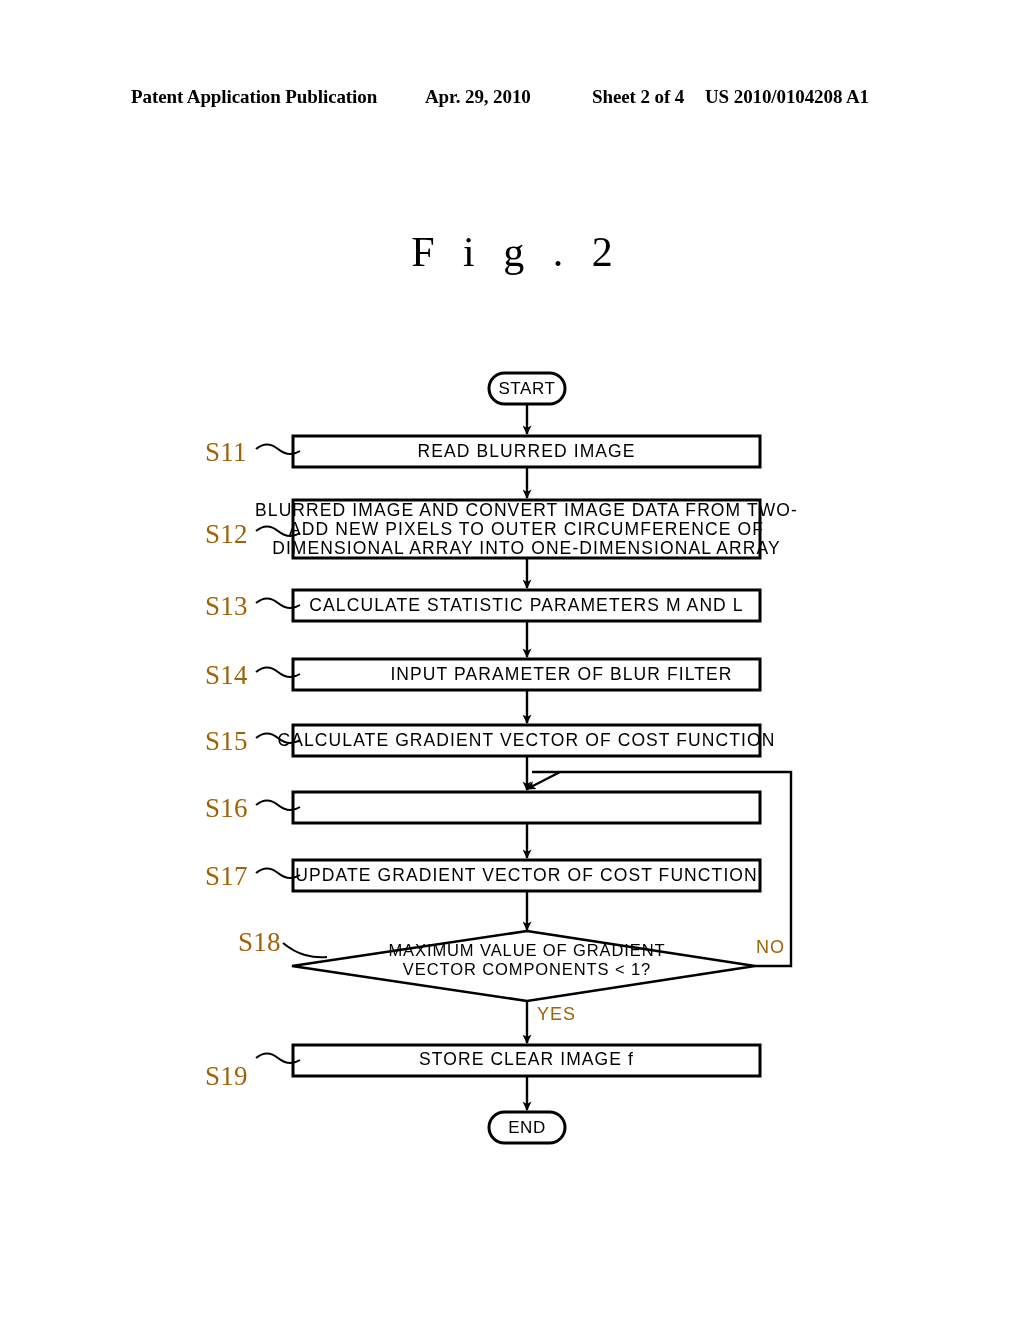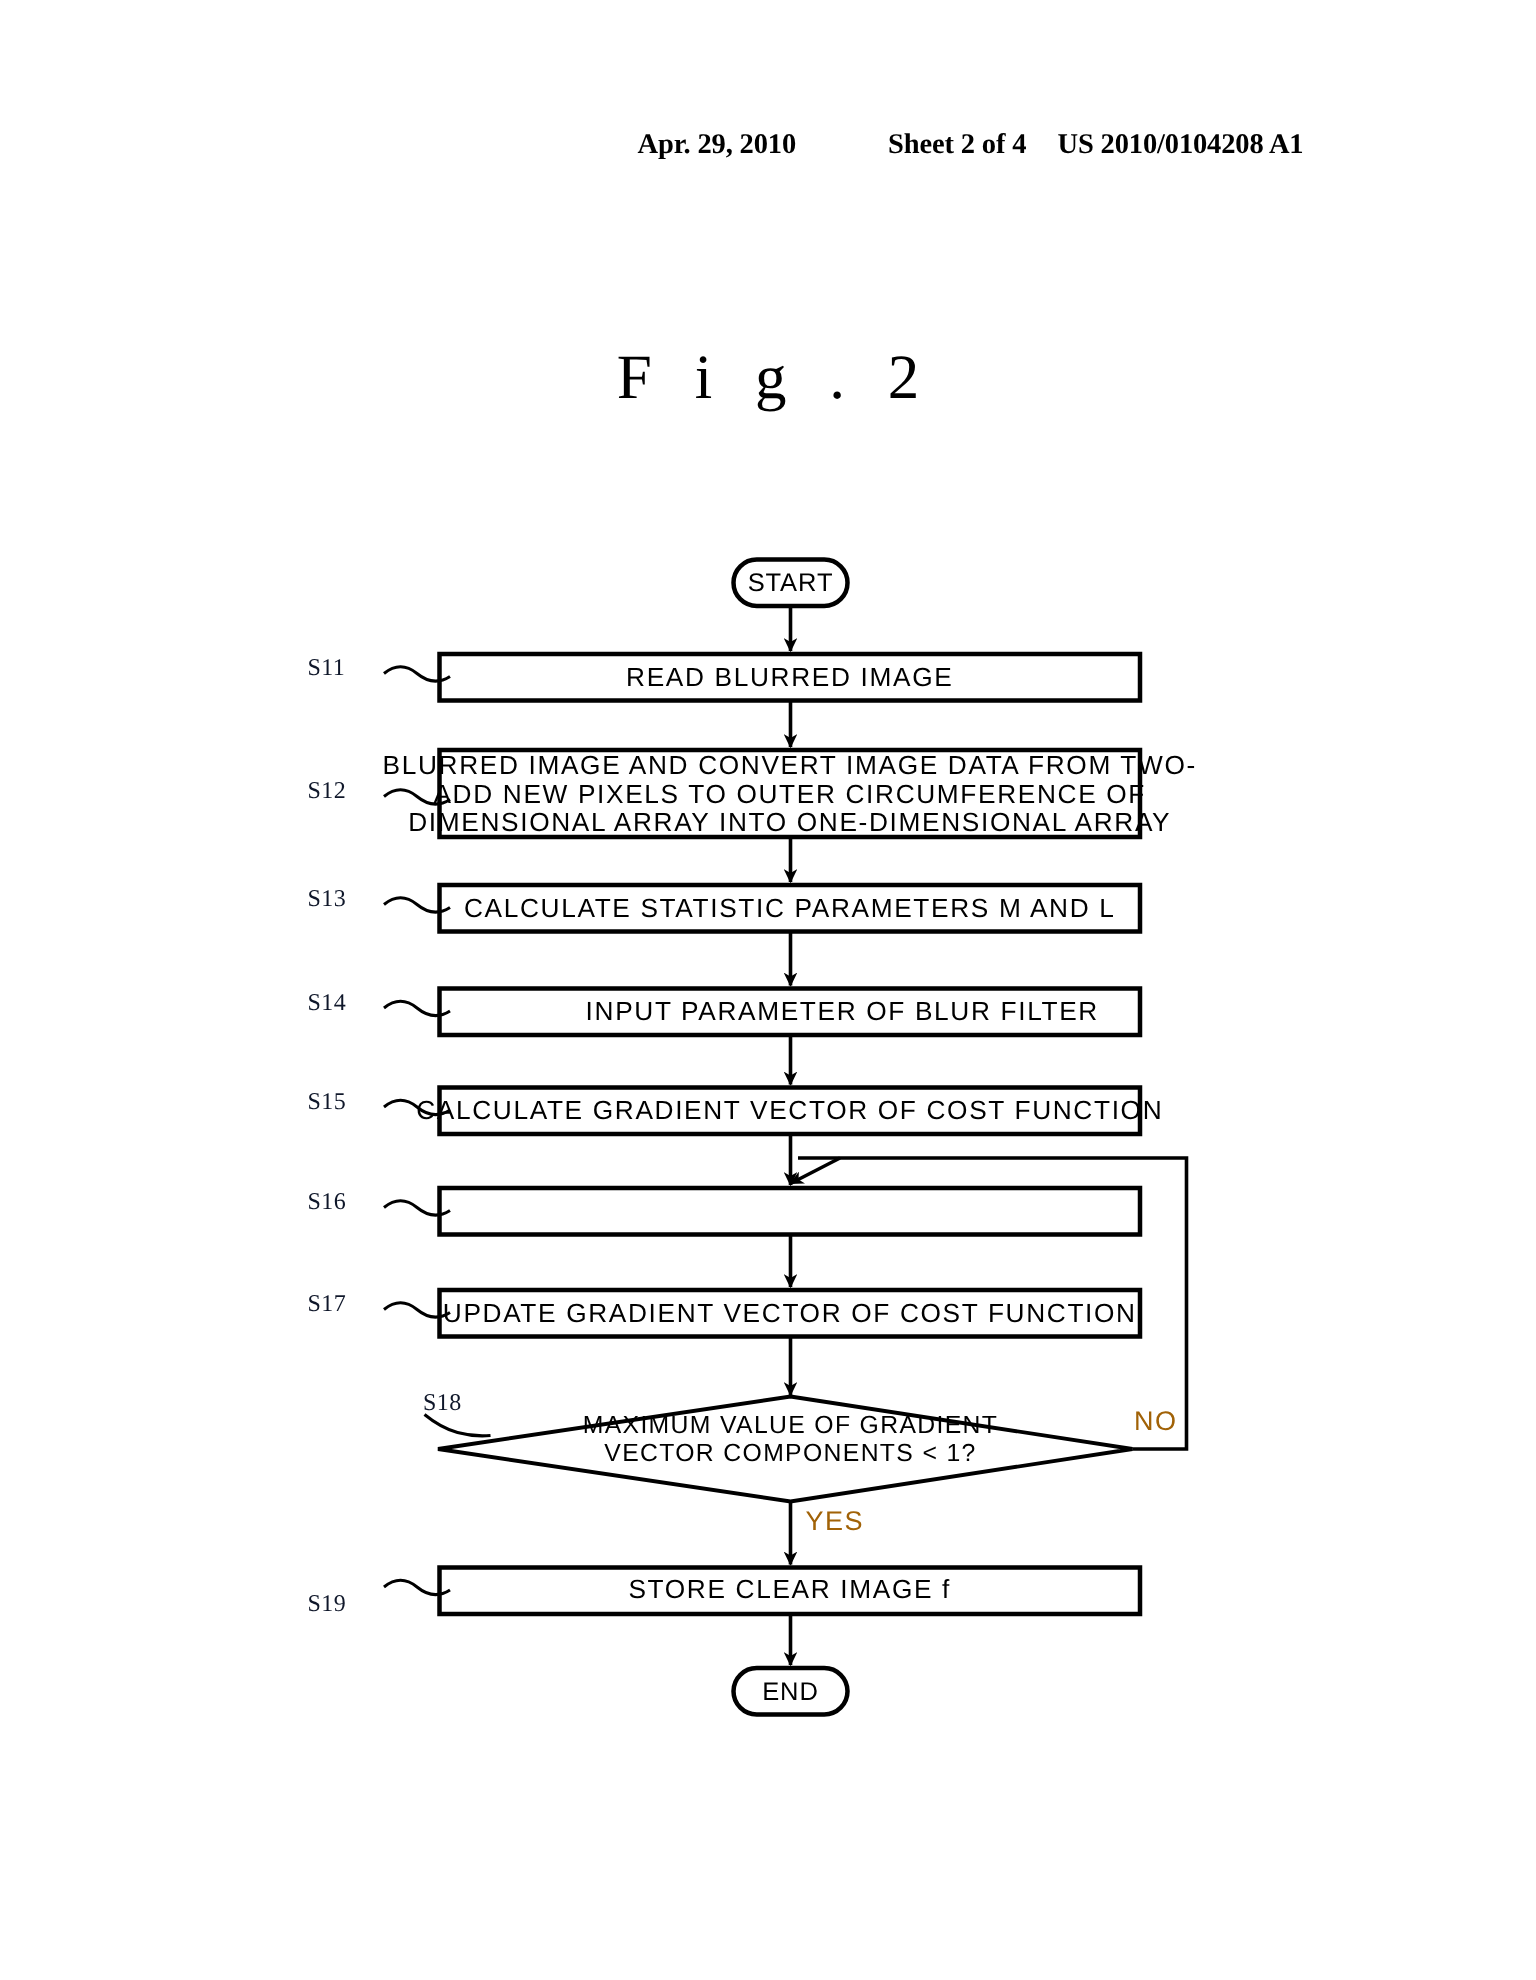--- a/index.html
+++ b/index.html
@@ -87,40 +87,41 @@
   .diamond-text {
     font-size: 16.5px;
     letter-spacing: 0.9px;
     line-height: 19px;
   }
 
   
   .step-label {
     position: absolute;
     font-family: "Liberation Serif", serif;
-    font-size: 16px;
+    font-size: 27px;
     letter-spacing: 0.3px;
-    color: #0f172a;
+    color: #a16207;
     white-space: nowrap;
   }
 
   
   .branch-label {
     position: absolute;
     font-family: "Liberation Sans Narrow", "Liberation Sans", sans-serif;
     font-size: 18px;
     letter-spacing: 1px;
     color: #a16207;
     white-space: nowrap;
   }
 </style>
 </head>
 <body>
 
 <div id="page-header">
+  <span class="hdr-pub">Patent Application Publication</span>
   <span class="hdr-date">Apr. 29, 2010</span>
   <span class="hdr-sheet">Sheet 2 of 4</span>
   <span class="hdr-num">US 2010/0104208 A1</span>
 </div>
 
 <div id="fig-title">F i g .  2</div>
 
 <div id="flowchart">
 
   <svg id="flow-svg" viewBox="0 0 1024 1320">
@@ -219,16 +220,16 @@
   <div class="branch-label" style="left:756px; top:937px;">NO</div>
   <div class="branch-label" style="left:537px; top:1004px;">YES</div>
 
   <div class="step-label" style="left:205px; top:437px;">S11</div>
   <div class="step-label" style="left:205px; top:519px;">S12</div>
   <div class="step-label" style="left:205px; top:591px;">S13</div>
   <div class="step-label" style="left:205px; top:660px;">S14</div>
   <div class="step-label" style="left:205px; top:726px;">S15</div>
   <div class="step-label" style="left:205px; top:793px;">S16</div>
   <div class="step-label" style="left:205px; top:861px;">S17</div>
-  <div class="step-label" style="left:238px; top:927px;margin-left:44px;">S18</div>
+  <div class="step-label" style="left:238px; top:927px;">S18</div>
   <div class="step-label" style="left:205px; top:1046px;margin-top:15px;">S19</div>
 
 </div>
 
 </body></html>

